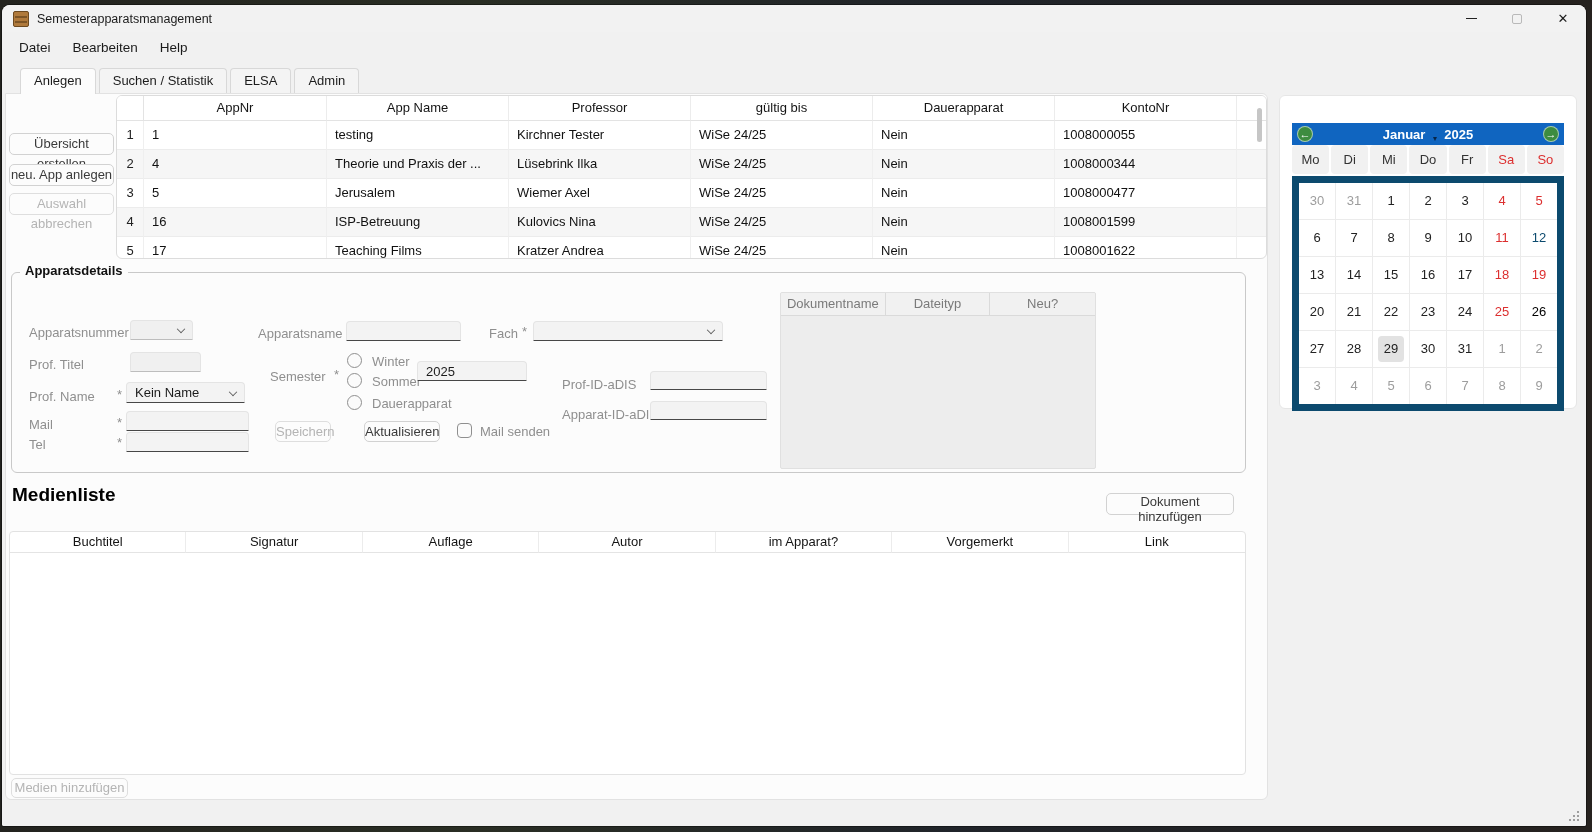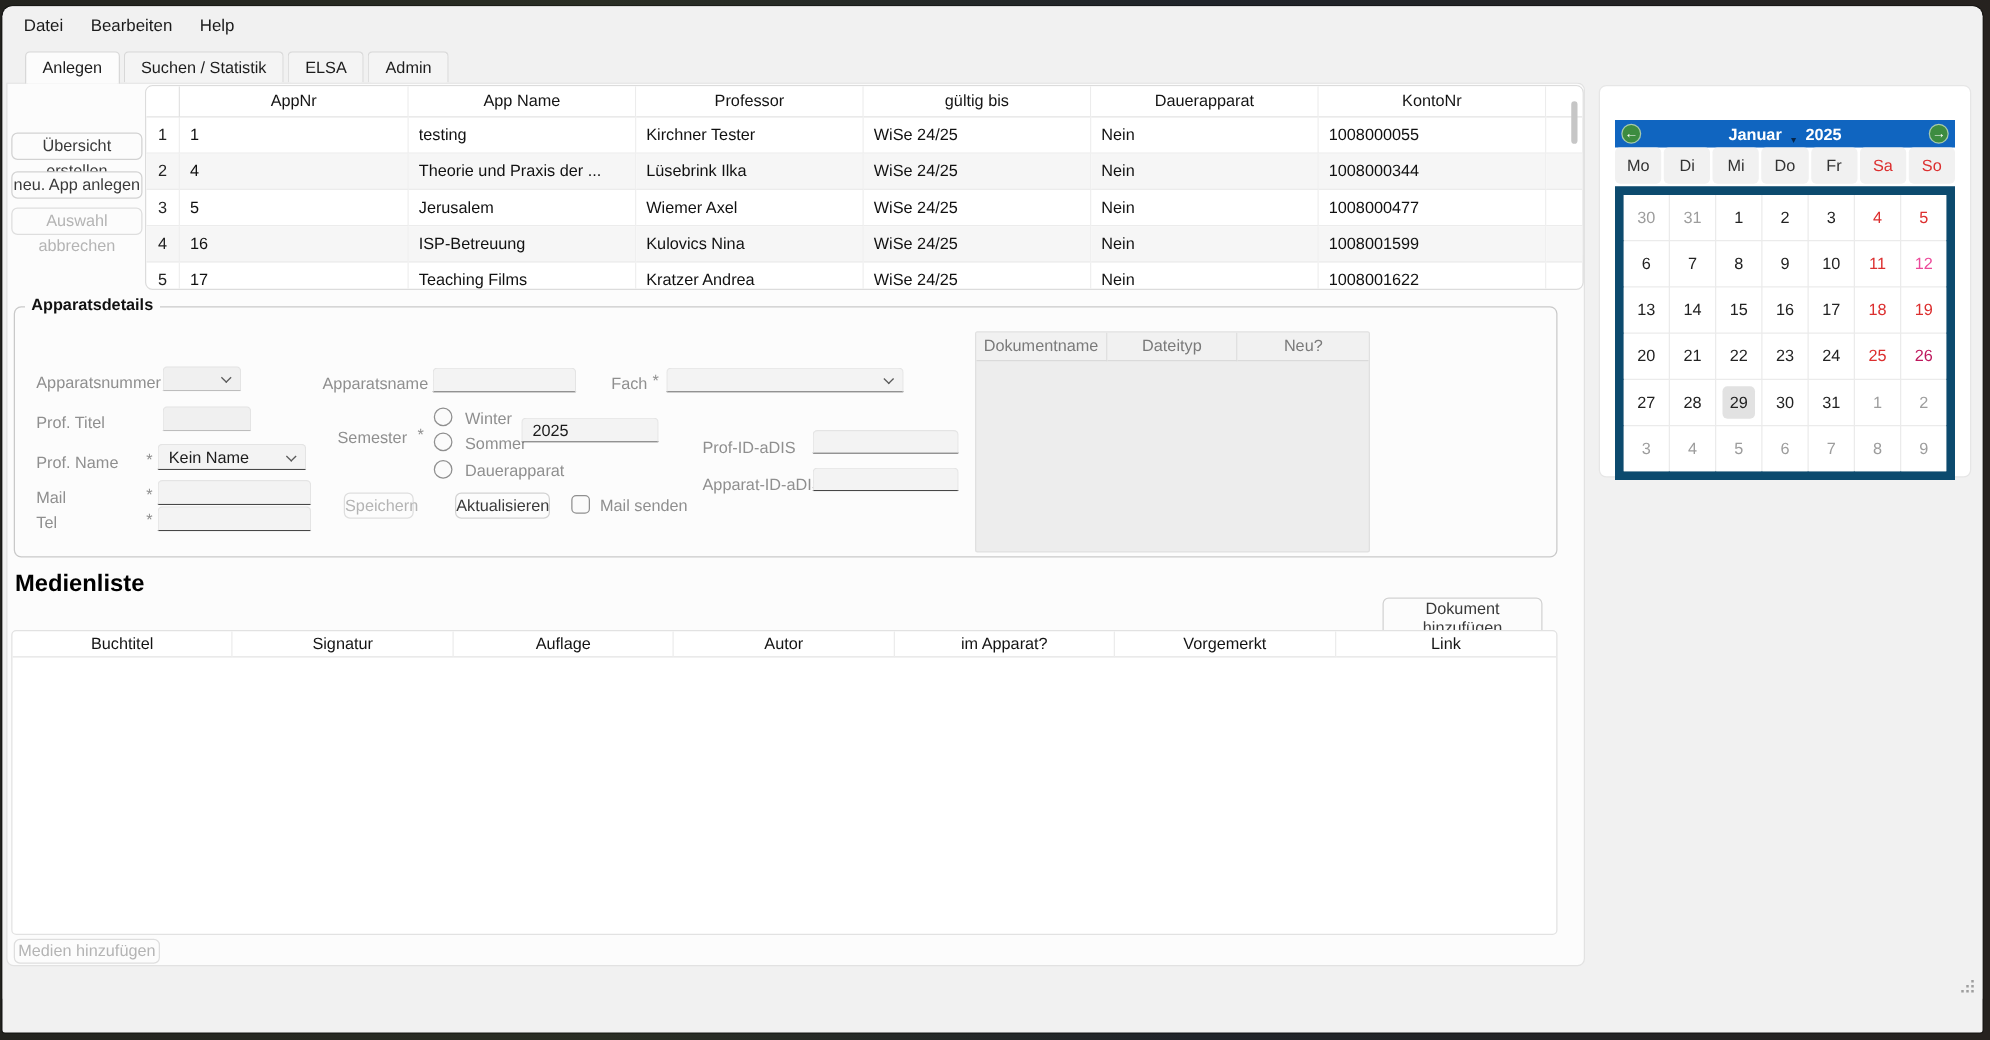--- a/index.html
+++ b/index.html
@@ -118,20 +118,35 @@
   
   .grip { position:absolute; right:7px; bottom:3px; width:12px; height:12px; }
   .grip::before { content:""; position:absolute; right:0; top:0; width:2px; height:2px; background:#9e9e9e;
     box-shadow:0 4px #9e9e9e, 0 8px #9e9e9e, -4px 4px #9e9e9e, -4px 8px #9e9e9e, -8px 8px #9e9e9e; }
 </style>
 </head>
 <body>
 
 <div class="window">
 
+  <div class="titlebar">
+    <span class="app-icon"></span>
+    <span class="title-text">Semesterapparatsmanagement</span>
+    <div class="win-controls">
+      <div class="wc">
+          <span class="glyph-min"></span>
+        </div>
+      <div class="wc">
+          <span class="glyph-max"></span>
+        </div>
+      <div class="wc">
+          <span class="glyph-close">✕</span>
+        </div>
+    </div>
+  </div>
 
   <div class="menubar" id="menubar">
       <div class="menu-item">Datei</div>
       <div class="menu-item">Bearbeiten</div>
       <div class="menu-item">Help</div>
     </div>
   <div class="tabstrip" id="tabstrip">
       <div class="tab active">Anlegen</div>
       <div class="tab">Suchen / Statistik</div>
       <div class="tab">ELSA</div>
@@ -290,21 +305,21 @@
         <span class="flabel" style="left:468px;top:151px">Mail senden</span>
 
         <div class="doc-table">
           <div class="doc-head" id="doc-head">
               <div class="dcell">Dokumentname</div>
               <div class="dcell">Dateityp</div>
               <div class="dcell">Neu?</div>
             </div>
         </div>
         <div id="doc-buttons">
-            <button class="btn doc-btn" style="top: 232px; height: 32px; width: 128px; left: 1094px;">Dokument hinzufügen</button>
+            <button class="btn doc-btn" style="top: 220px; height: 22px; width: 128px; left: 1094px;">Dokument hinzufügen</button>
             <button class="btn doc-btn disabled" style="top: 258px; height: 22px; width: 118px; left: 1099px;">Dokument öffnen</button>
             <button class="btn doc-btn" style="top: 296px; height: 48px; width: 128px; left: 1094px;">Medien aus Dokument hinzufügen</button>
           </div>
       </div>
 
       <div class="media-title">Medienliste</div>
       <div class="media-table">
         <div class="mt-head" id="media-head">
             <div class="mcell">Buchtitel</div>
             <div class="mcell">Signatur</div>
@@ -344,35 +359,35 @@
           <div class="cal-cell"><span class="dnum">2</span></div>
           <div class="cal-cell"><span class="dnum">3</span></div>
           <div class="cal-cell" style="color: rgb(220, 47, 47);"><span class="dnum">4</span></div>
           <div class="cal-cell" style="color: rgb(220, 47, 47);"><span class="dnum">5</span></div>
           <div class="cal-cell"><span class="dnum">6</span></div>
           <div class="cal-cell"><span class="dnum">7</span></div>
           <div class="cal-cell"><span class="dnum">8</span></div>
           <div class="cal-cell"><span class="dnum">9</span></div>
           <div class="cal-cell"><span class="dnum">10</span></div>
           <div class="cal-cell" style="color: rgb(220, 47, 47);"><span class="dnum">11</span></div>
-          <div class="cal-cell" style="color: #ec4899;"><span class="dnum">12</span></div>
+          <div class="cal-cell" style="color: #0c4a6e;"><span class="dnum">12</span></div>
           <div class="cal-cell"><span class="dnum">13</span></div>
           <div class="cal-cell"><span class="dnum">14</span></div>
           <div class="cal-cell"><span class="dnum">15</span></div>
           <div class="cal-cell"><span class="dnum">16</span></div>
           <div class="cal-cell"><span class="dnum">17</span></div>
           <div class="cal-cell" style="color: rgb(220, 47, 47);"><span class="dnum">18</span></div>
           <div class="cal-cell" style="color: rgb(220, 47, 47);"><span class="dnum">19</span></div>
           <div class="cal-cell"><span class="dnum">20</span></div>
           <div class="cal-cell"><span class="dnum">21</span></div>
           <div class="cal-cell"><span class="dnum">22</span></div>
           <div class="cal-cell"><span class="dnum">23</span></div>
           <div class="cal-cell"><span class="dnum">24</span></div>
           <div class="cal-cell" style="color: rgb(220, 47, 47);"><span class="dnum">25</span></div>
-          <div class="cal-cell" style="color: #be185d;"><span class="dnum">26</span></div>
+          <div class="cal-cell" style="color: #000000;"><span class="dnum">26</span></div>
           <div class="cal-cell"><span class="dnum">27</span></div>
           <div class="cal-cell"><span class="dnum">28</span></div>
           <div class="cal-cell today"><span class="dnum">29</span></div>
           <div class="cal-cell"><span class="dnum">30</span></div>
           <div class="cal-cell"><span class="dnum">31</span></div>
           <div class="cal-cell muted"><span class="dnum">1</span></div>
           <div class="cal-cell muted"><span class="dnum">2</span></div>
           <div class="cal-cell muted"><span class="dnum">3</span></div>
           <div class="cal-cell muted"><span class="dnum">4</span></div>
           <div class="cal-cell muted"><span class="dnum">5</span></div>

